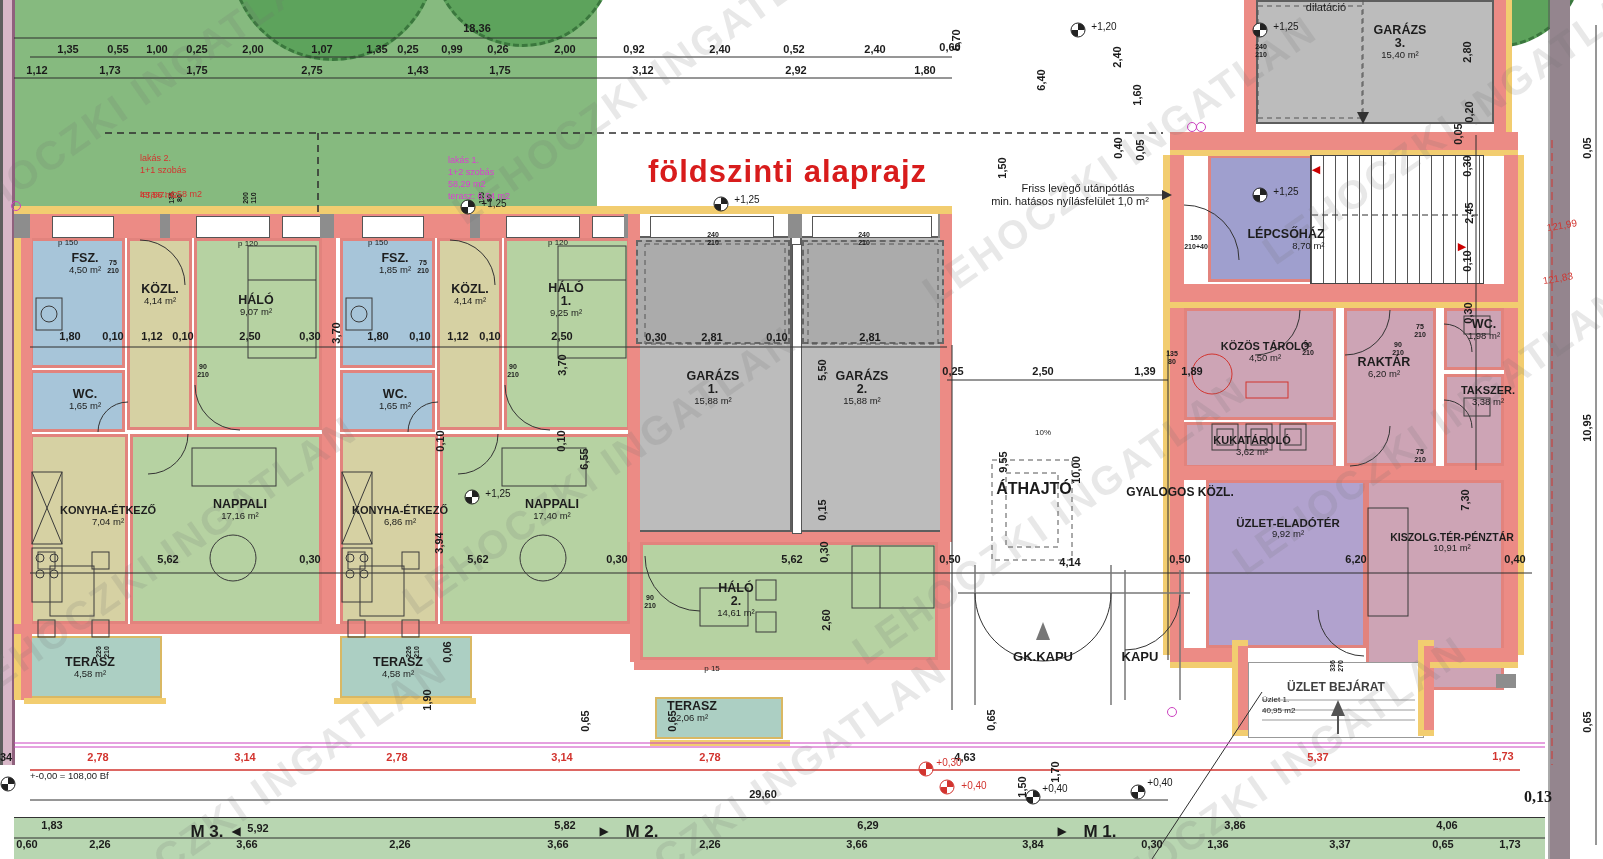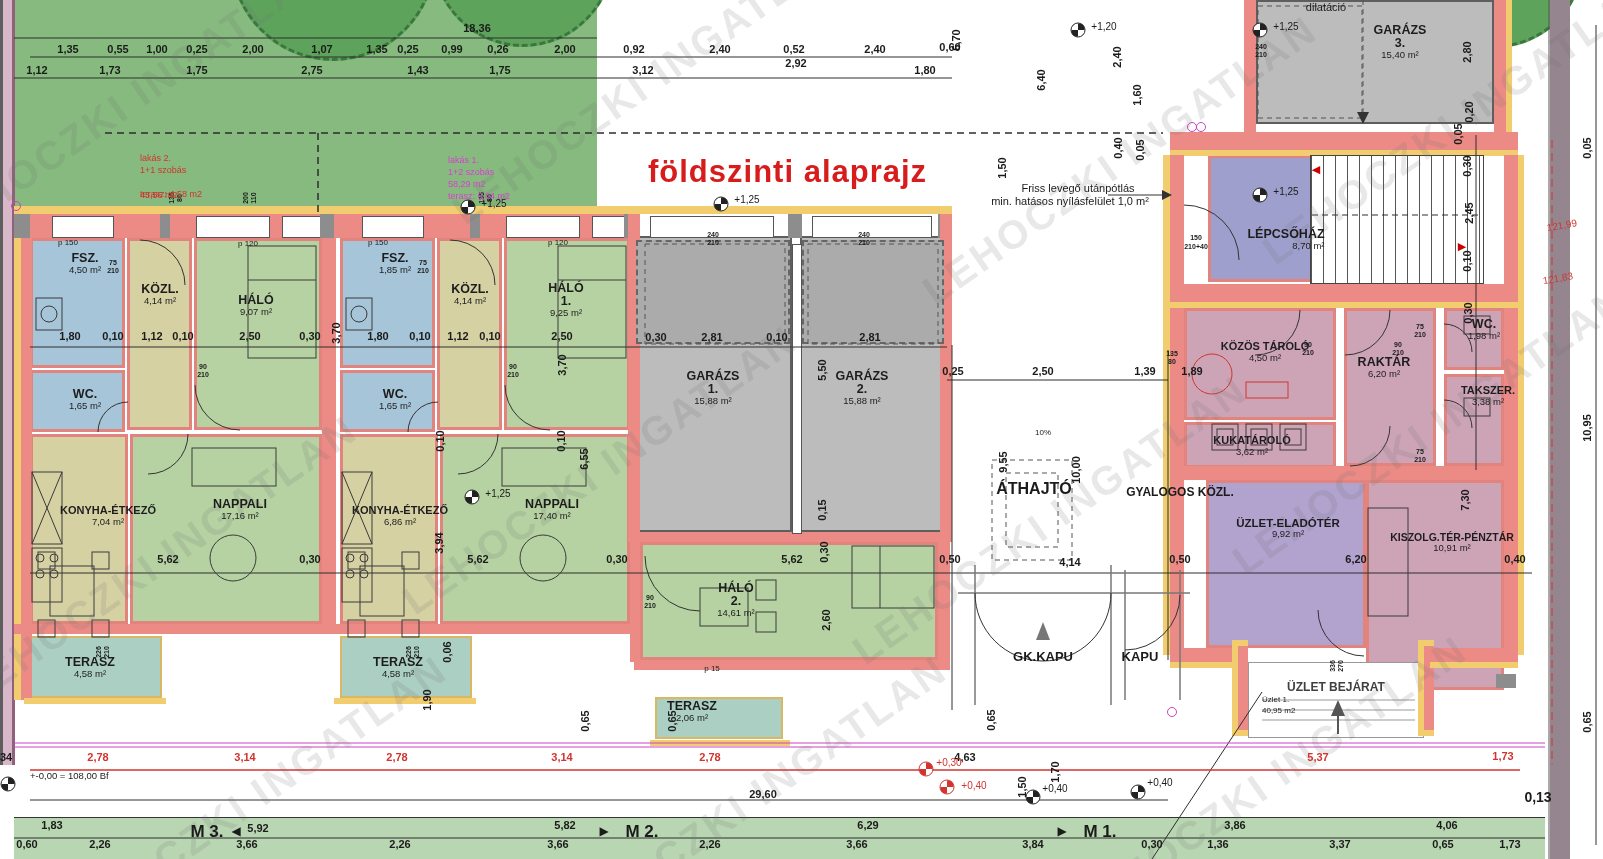--- a/index.html
+++ b/index.html
@@ -316,21 +316,21 @@
       <div class="abs txt dim" style="left: 794px; top: 50px; font-size: 11px; color: rgb(27, 27, 27); transform: translate(-50%, -50%);">0,52</div>
       <div class="abs txt dim" style="left: 875px; top: 50px; font-size: 11px; color: rgb(27, 27, 27); transform: translate(-50%, -50%);">2,40</div>
       <div class="abs txt dim" style="left: 950px; top: 48px; font-size: 11px; color: rgb(27, 27, 27); transform: translate(-50%, -50%);">0,60</div>
       <div class="abs txt dim" style="left: 37px; top: 71px; font-size: 11px; color: rgb(27, 27, 27); transform: translate(-50%, -50%);">1,12</div>
       <div class="abs txt dim" style="left: 110px; top: 71px; font-size: 11px; color: rgb(27, 27, 27); transform: translate(-50%, -50%);">1,73</div>
       <div class="abs txt dim" style="left: 197px; top: 71px; font-size: 11px; color: rgb(27, 27, 27); transform: translate(-50%, -50%);">1,75</div>
       <div class="abs txt dim" style="left: 312px; top: 71px; font-size: 11px; color: rgb(27, 27, 27); transform: translate(-50%, -50%);">2,75</div>
       <div class="abs txt dim" style="left: 418px; top: 71px; font-size: 11px; color: rgb(27, 27, 27); transform: translate(-50%, -50%);">1,43</div>
       <div class="abs txt dim" style="left: 500px; top: 71px; font-size: 11px; color: rgb(27, 27, 27); transform: translate(-50%, -50%);">1,75</div>
       <div class="abs txt dim" style="left: 643px; top: 71px; font-size: 11px; color: rgb(27, 27, 27); transform: translate(-50%, -50%);">3,12</div>
-      <div class="abs txt dim" style="left: 796px; top: 64px; font-size: 11px; color: rgb(27, 27, 27); transform: translate(-50%, -50%);">2,92</div>
+      <div class="abs txt dim" style="left: 796px; top: 71px; font-size: 11px; color: rgb(27, 27, 27); transform: translate(-50%, -50%);">2,92</div>
       <div class="abs txt dim" style="left: 925px; top: 71px; font-size: 11px; color: rgb(27, 27, 27); transform: translate(-50%, -50%);">1,80</div>
       <div class="abs txt dim" style="left: 957px; top: 40px; font-size: 11px; color: rgb(27, 27, 27); transform: translate(-50%, -50%) rotate(-90deg);">6,70</div>
       <div class="abs txt dim" style="left: 1042px; top: 80px; font-size: 11px; color: rgb(27, 27, 27); transform: translate(-50%, -50%) rotate(-90deg);">6,40</div>
       <div class="abs txt dim" style="left: 1118px; top: 57px; font-size: 11px; color: rgb(27, 27, 27); transform: translate(-50%, -50%) rotate(-90deg);">2,40</div>
       <div class="abs txt dim" style="left: 1138px; top: 95px; font-size: 11px; color: rgb(27, 27, 27); transform: translate(-50%, -50%) rotate(-90deg);">1,60</div>
       <div class="abs txt dim" style="left: 1003px; top: 168px; font-size: 11px; color: rgb(27, 27, 27); transform: translate(-50%, -50%) rotate(-90deg);">1,50</div>
       <div class="abs txt dim" style="left: 1119px; top: 148px; font-size: 11px; color: rgb(27, 27, 27); transform: translate(-50%, -50%) rotate(-90deg);">0,40</div>
       <div class="abs txt dim" style="left: 1141px; top: 150px; font-size: 11px; color: rgb(27, 27, 27); transform: translate(-50%, -50%) rotate(-90deg);">0,05</div>
       <div class="abs txt dim" style="left: 1468px; top: 52px; font-size: 11px; color: rgb(27, 27, 27); transform: translate(-50%, -50%) rotate(-90deg);">2,80</div>
       <div class="abs txt dim" style="left: 1470px; top: 112px; font-size: 11px; color: rgb(27, 27, 27); transform: translate(-50%, -50%) rotate(-90deg);">0,20</div>
@@ -394,21 +394,21 @@
       <div class="abs txt dim" style="left: 6px; top: 758px; font-size: 11px; color: rgb(27, 27, 27); transform: translate(-50%, -50%);">34</div>
       <div class="abs txt dim" style="left: 98px; top: 758px; font-size: 11px; color: rgb(210, 52, 47); transform: translate(-50%, -50%);">2,78</div>
       <div class="abs txt dim" style="left: 245px; top: 758px; font-size: 11px; color: rgb(210, 52, 47); transform: translate(-50%, -50%);">3,14</div>
       <div class="abs txt dim" style="left: 397px; top: 758px; font-size: 11px; color: rgb(210, 52, 47); transform: translate(-50%, -50%);">2,78</div>
       <div class="abs txt dim" style="left: 562px; top: 758px; font-size: 11px; color: rgb(210, 52, 47); transform: translate(-50%, -50%);">3,14</div>
       <div class="abs txt dim" style="left: 710px; top: 758px; font-size: 11px; color: rgb(210, 52, 47); transform: translate(-50%, -50%);">2,78</div>
       <div class="abs txt dim" style="left: 965px; top: 758px; font-size: 11px; color: rgb(27, 27, 27); transform: translate(-50%, -50%);">4,63</div>
       <div class="abs txt dim" style="left: 1318px; top: 758px; font-size: 11px; color: rgb(210, 52, 47); transform: translate(-50%, -50%);">5,37</div>
       <div class="abs txt dim" style="left: 1503px; top: 757px; font-size: 11px; color: rgb(210, 52, 47); transform: translate(-50%, -50%);">1,73</div>
       <div class="abs txt dim" style="left: 763px; top: 795px; font-size: 11px; color: rgb(27, 27, 27); transform: translate(-50%, -50%);">29,60</div>
-      <div class="abs txt dim" style="left: 1538px; top: 797px; font-size: 14px; color: rgb(27, 27, 27); transform: translate(-50%, -50%);">0,13</div>
+      <div class="abs txt dim" style="left: 1538px; top: 797px; font-size: 16px; color: rgb(27, 27, 27); transform: translate(-50%, -50%); font-family: Liberation Serif, serif;">0,13</div>
       <div class="abs txt dim" style="left: 52px; top: 826px; font-size: 11px; color: rgb(27, 27, 27); transform: translate(-50%, -50%);">1,83</div>
       <div class="abs txt dim" style="left: 258px; top: 829px; font-size: 11px; color: rgb(27, 27, 27); transform: translate(-50%, -50%);">5,92</div>
       <div class="abs txt dim" style="left: 565px; top: 826px; font-size: 11px; color: rgb(27, 27, 27); transform: translate(-50%, -50%);">5,82</div>
       <div class="abs txt dim" style="left: 868px; top: 826px; font-size: 11px; color: rgb(27, 27, 27); transform: translate(-50%, -50%);">6,29</div>
       <div class="abs txt dim" style="left: 1235px; top: 826px; font-size: 11px; color: rgb(27, 27, 27); transform: translate(-50%, -50%);">3,86</div>
       <div class="abs txt dim" style="left: 1447px; top: 826px; font-size: 11px; color: rgb(27, 27, 27); transform: translate(-50%, -50%);">4,06</div>
       <div class="abs txt dim" style="left: 27px; top: 845px; font-size: 11px; color: rgb(27, 27, 27); transform: translate(-50%, -50%);">0,60</div>
       <div class="abs txt dim" style="left: 100px; top: 845px; font-size: 11px; color: rgb(27, 27, 27); transform: translate(-50%, -50%);">2,26</div>
       <div class="abs txt dim" style="left: 247px; top: 845px; font-size: 11px; color: rgb(27, 27, 27); transform: translate(-50%, -50%);">3,66</div>
       <div class="abs txt dim" style="left: 400px; top: 845px; font-size: 11px; color: rgb(27, 27, 27); transform: translate(-50%, -50%);">2,26</div>

